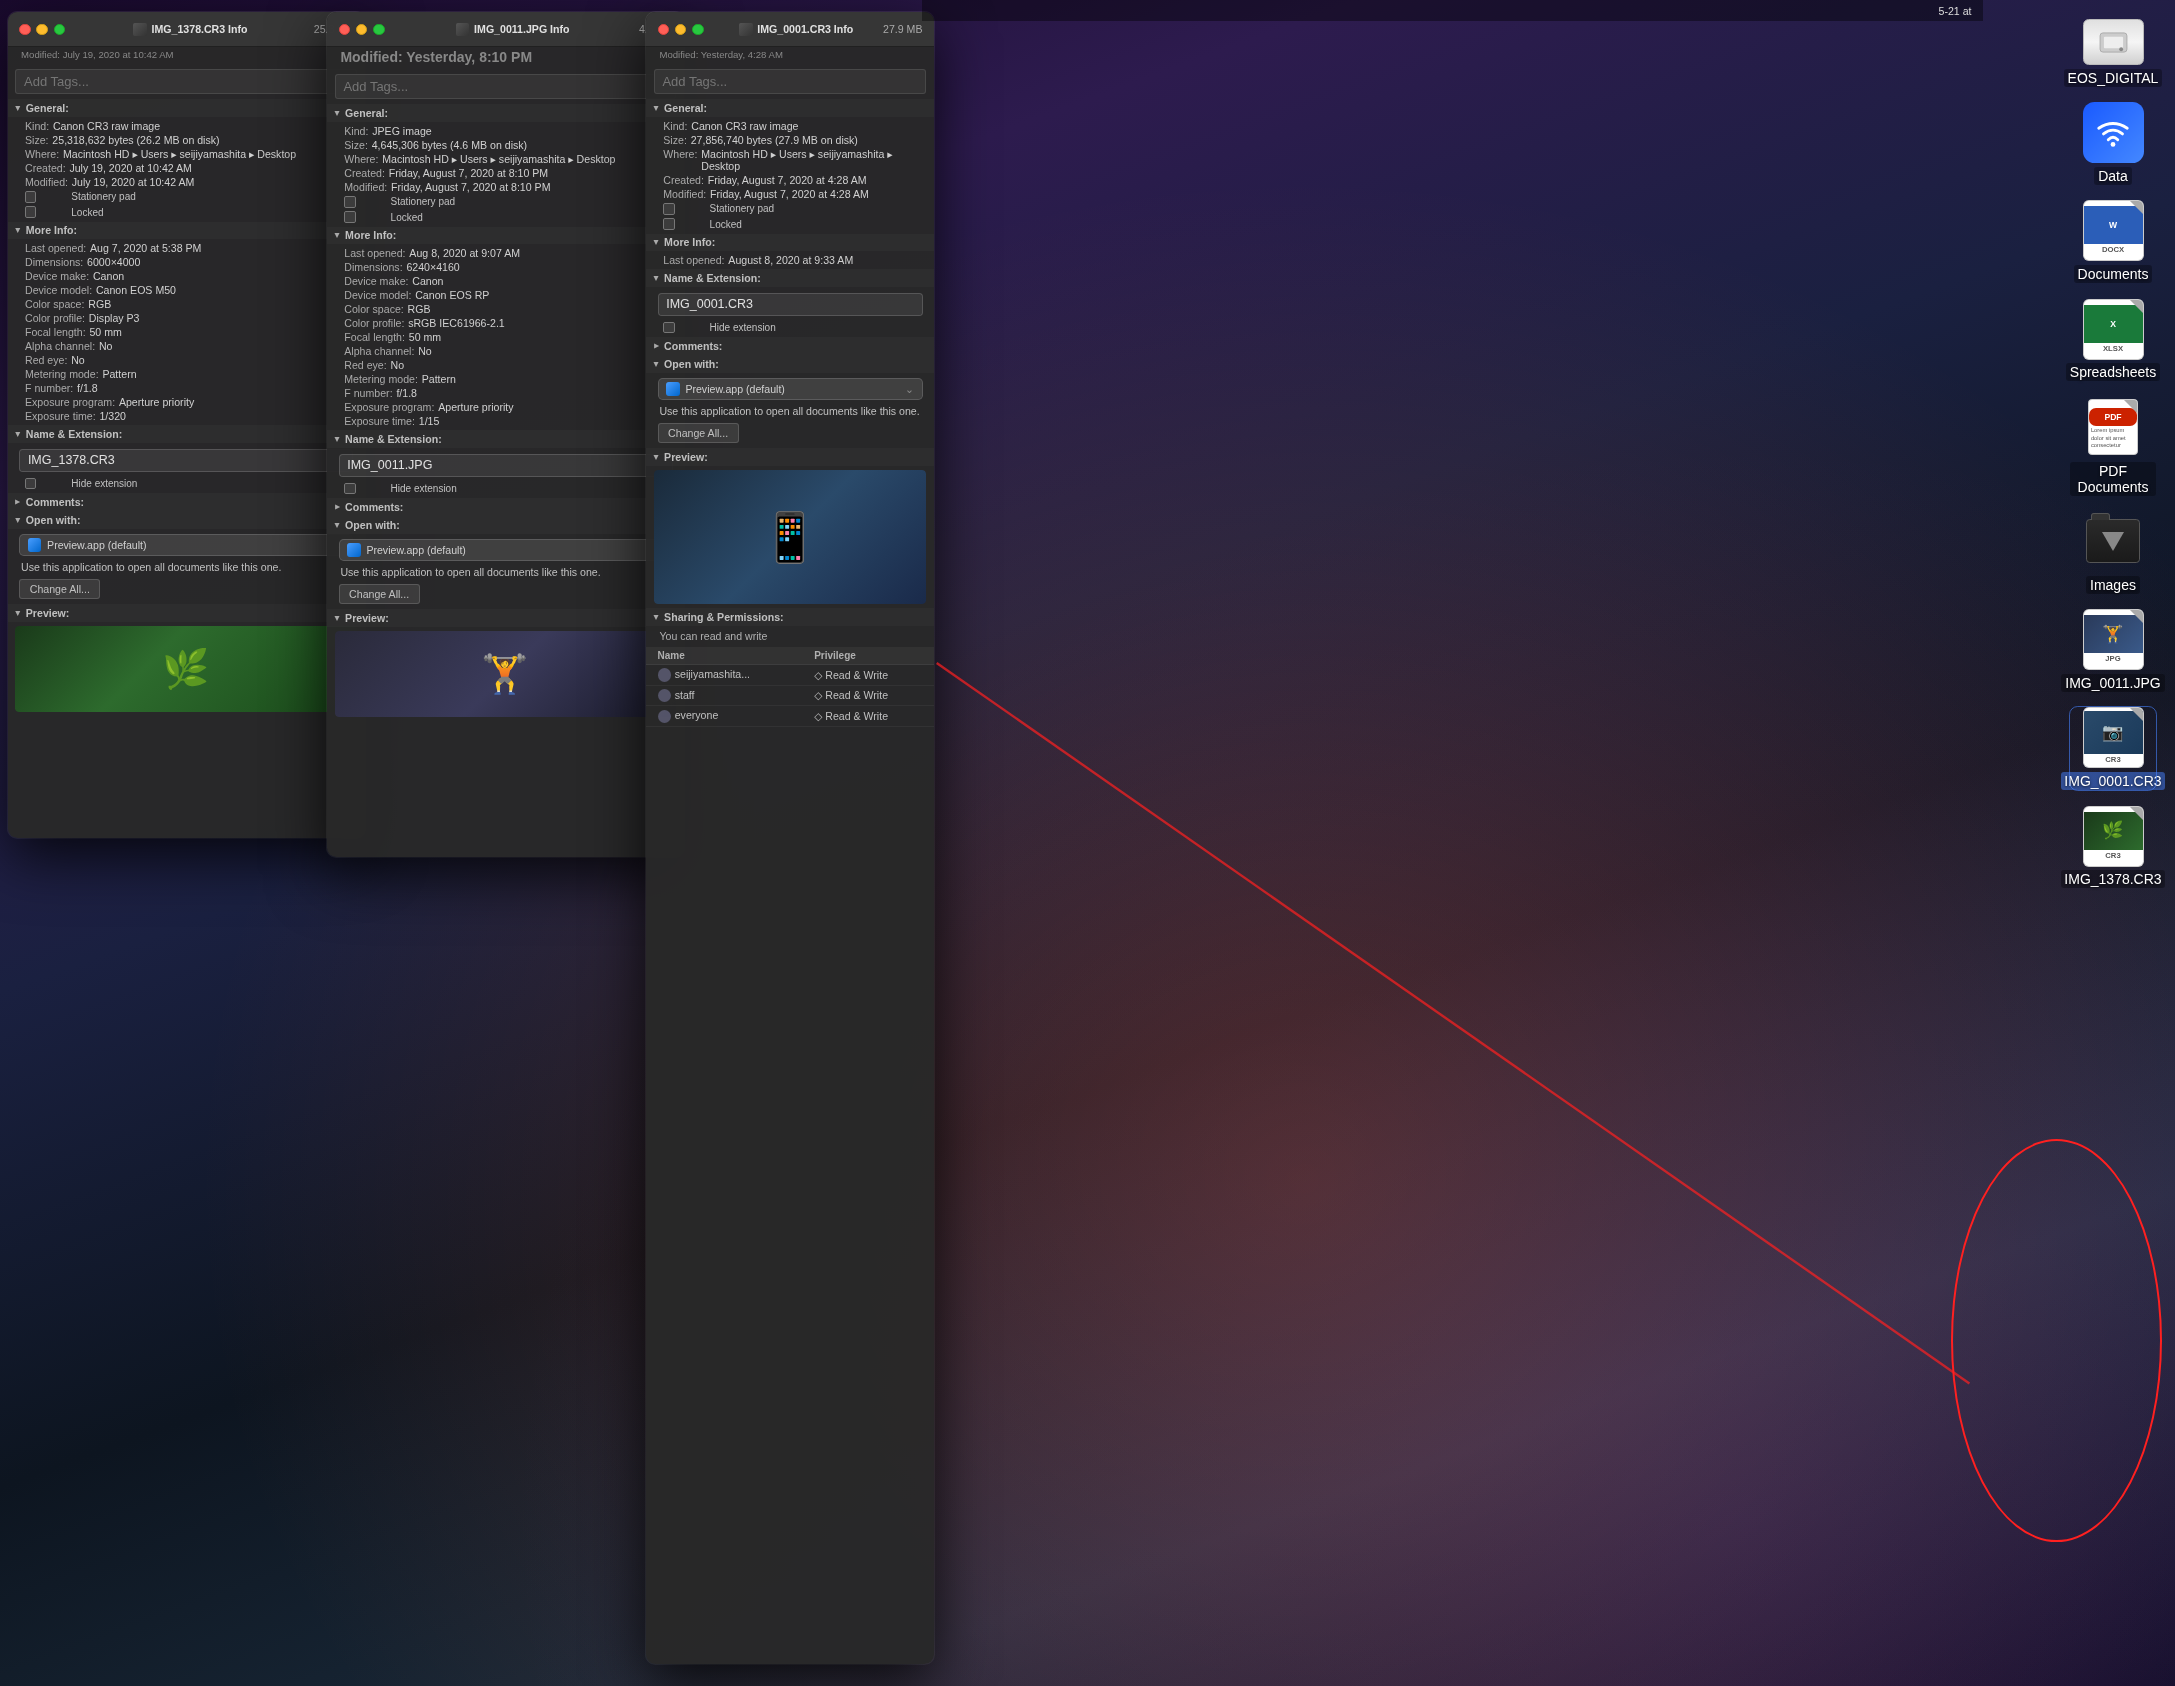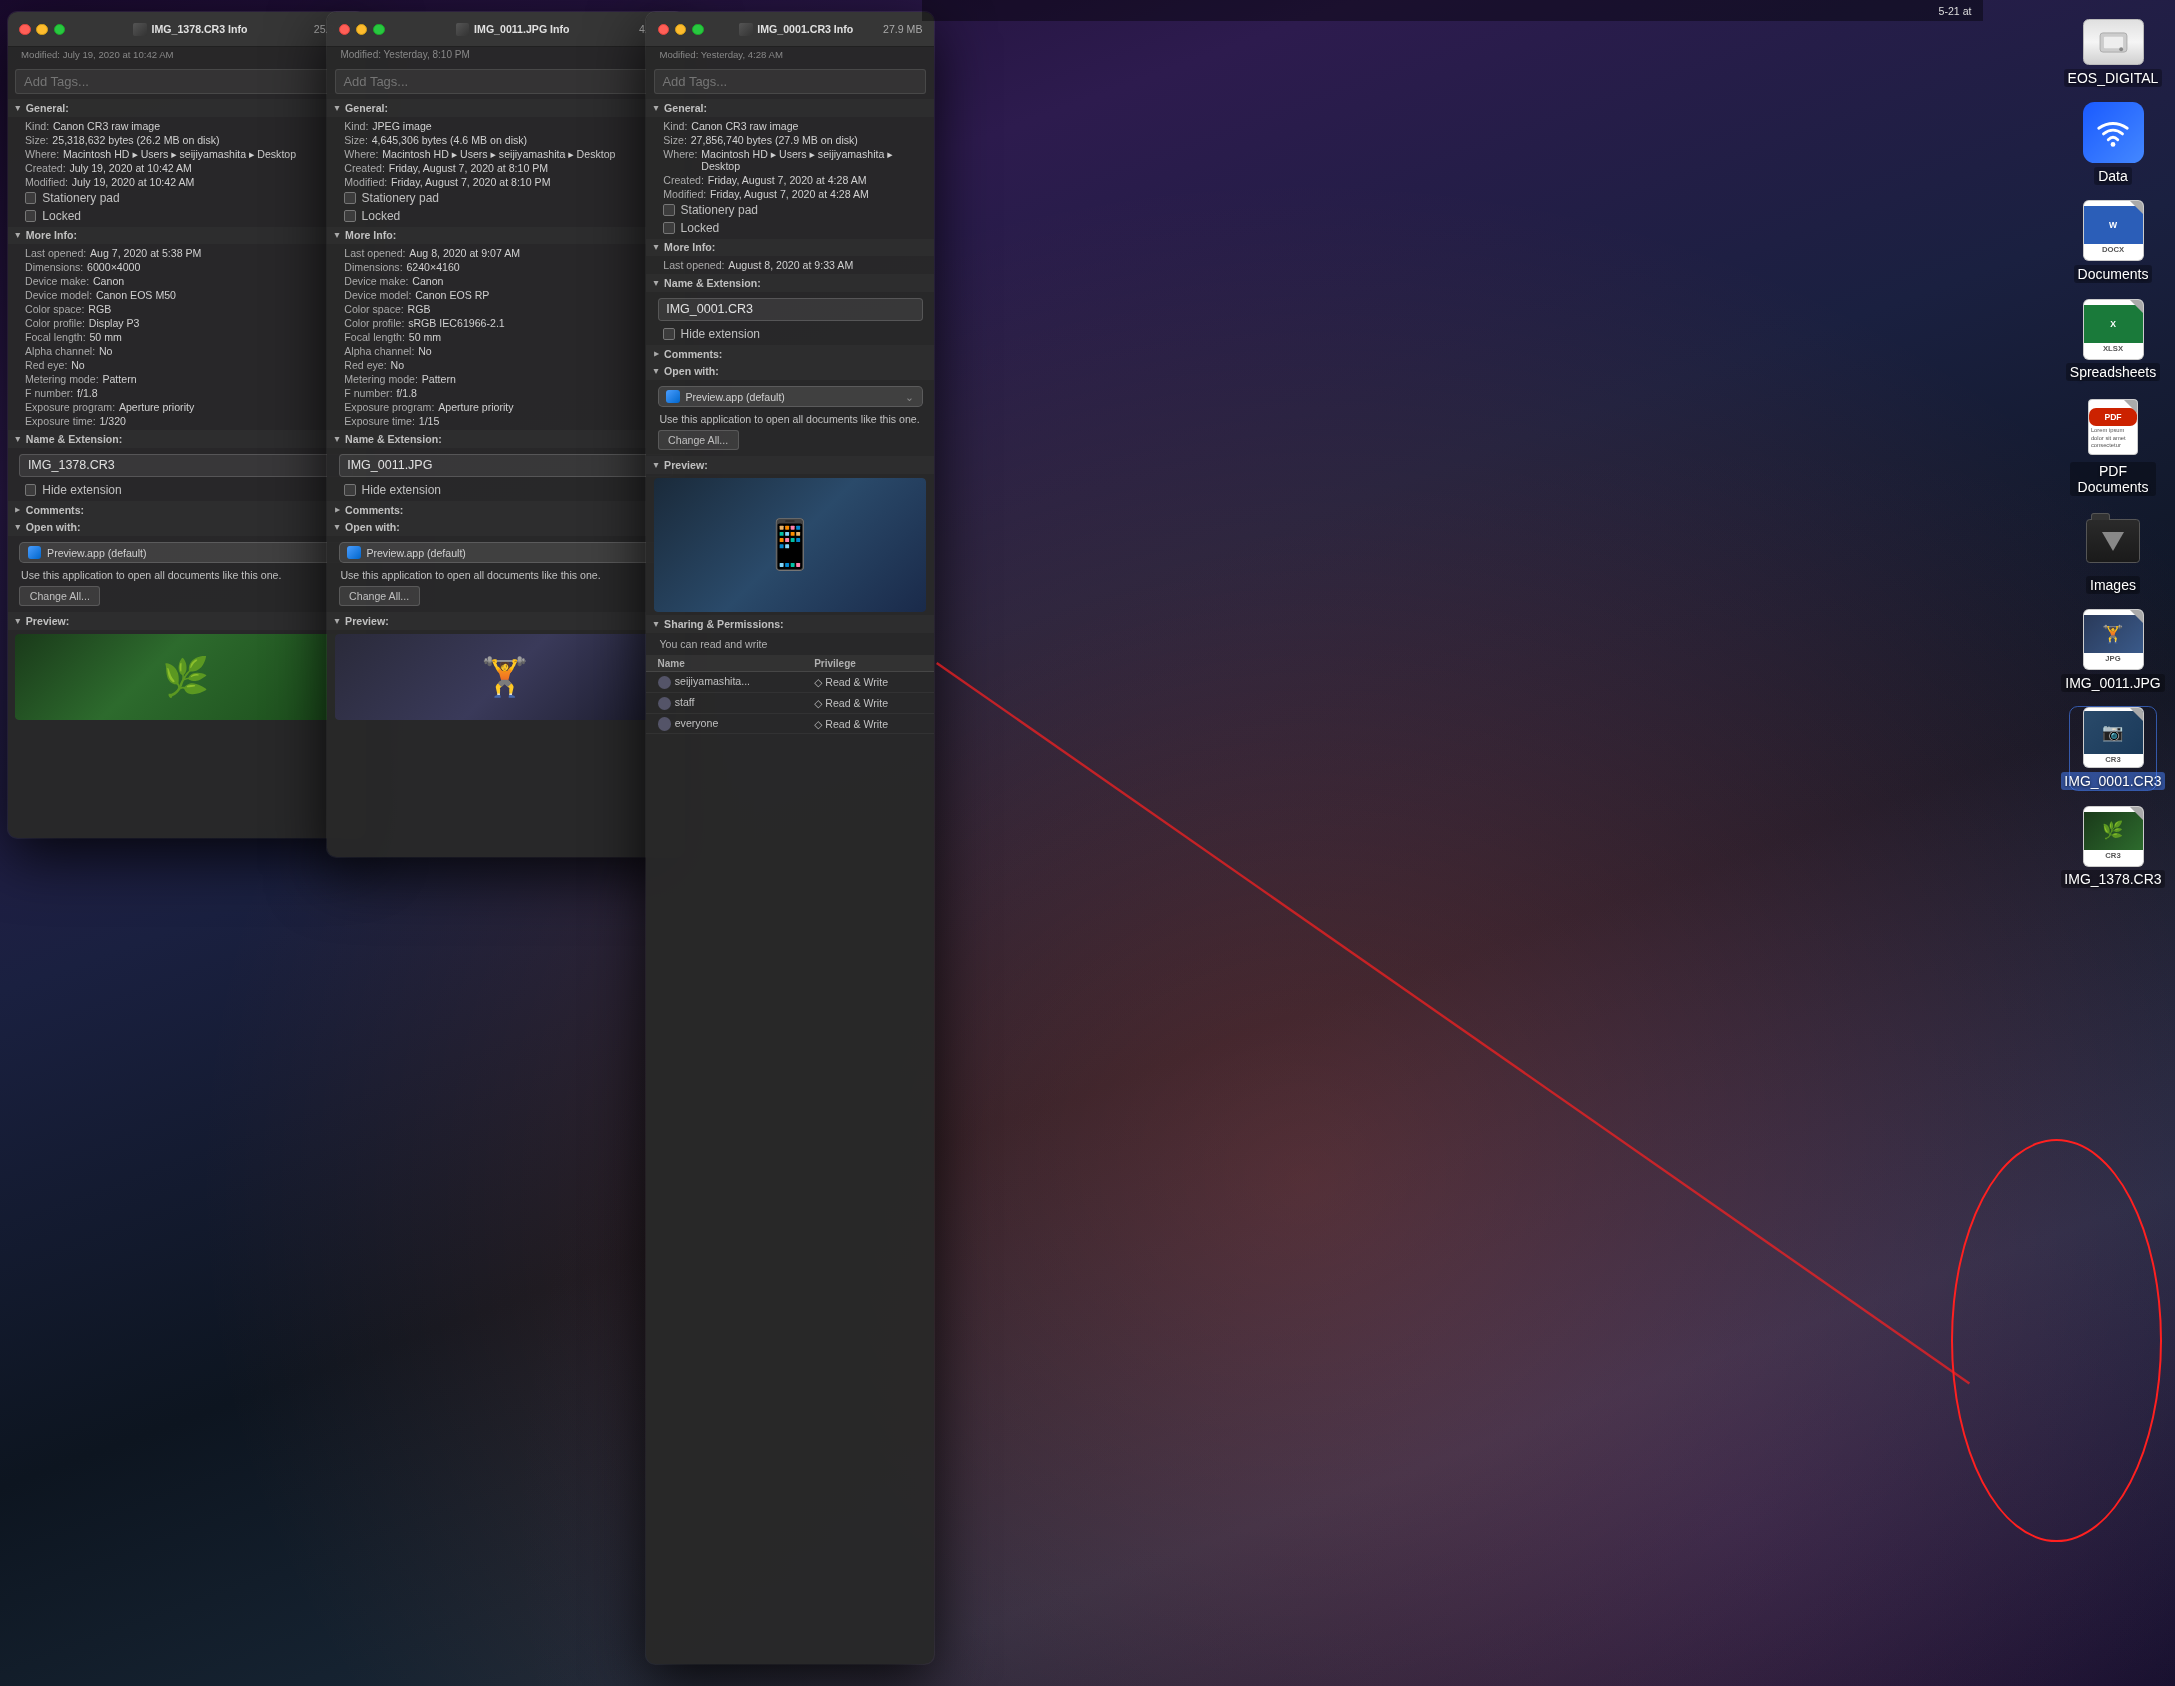--- a/index.html
+++ b/index.html
@@ -122,22 +122,23 @@
 
     .section-content {
       padding: 1.9px 0;
     }
 
     
     .checkbox-row {
       display: flex;
       align-items: center;
       padding: 1.9px 17.3px;
-      font-size: 12px;
+      font-size: 10px;
       color: #c0c0c0;
+      gap: 29px;
     }
     .checkbox-box {
       width: 11.5px;
       height: 11.5px;
       border: 1px solid #777;
       border-radius: 1.9px;
       background: rgba(80,80,80,0.5);
       margin-right: 5.8px;
       flex-shrink: 0;
     }
@@ -538,21 +539,21 @@
       <div class="traffic-light tl-min"></div>
       <div class="traffic-light tl-max"></div>
     </div>
     <div style="display:flex;align-items:center;flex:1;justify-content:center;">
       <div style="width:13.4px;height:13.4px;background:linear-gradient(135deg,#555,#333);border-radius:1.9px;margin-right:4.8px;flex-shrink:0;"></div>
       <span style="font-size:10.6px;font-weight:600;color:#e0e0e0;">IMG_0011.JPG Info</span>
     </div>
     <span style="font-size:10.6px;color:#aaa;margin-left:7.7px;">4.6 MB</span>
   </div>
   <div class="window-content">
-    <div style="font-size:10px;color:#888;padding:2.9px 13.4px;">Modified: Yesterday, 8:10 PM</div>
+    <div style="font-size:14px;color:#888;padding:2.9px 13.4px;font-weight:bold;">Modified: Yesterday, 8:10 PM</div>
     <input class="tags-input" type="text" readonly="" placeholder="Add Tags..." style="">
 
     <div class="section-header">
       <span class="triangle">▼</span>
       <span>General:</span>
     </div>
     <div class="section-content">
       <div class="info-row">
           <span class="info-label">Kind:</span>
           <span class="info-value">JPEG image</span>

